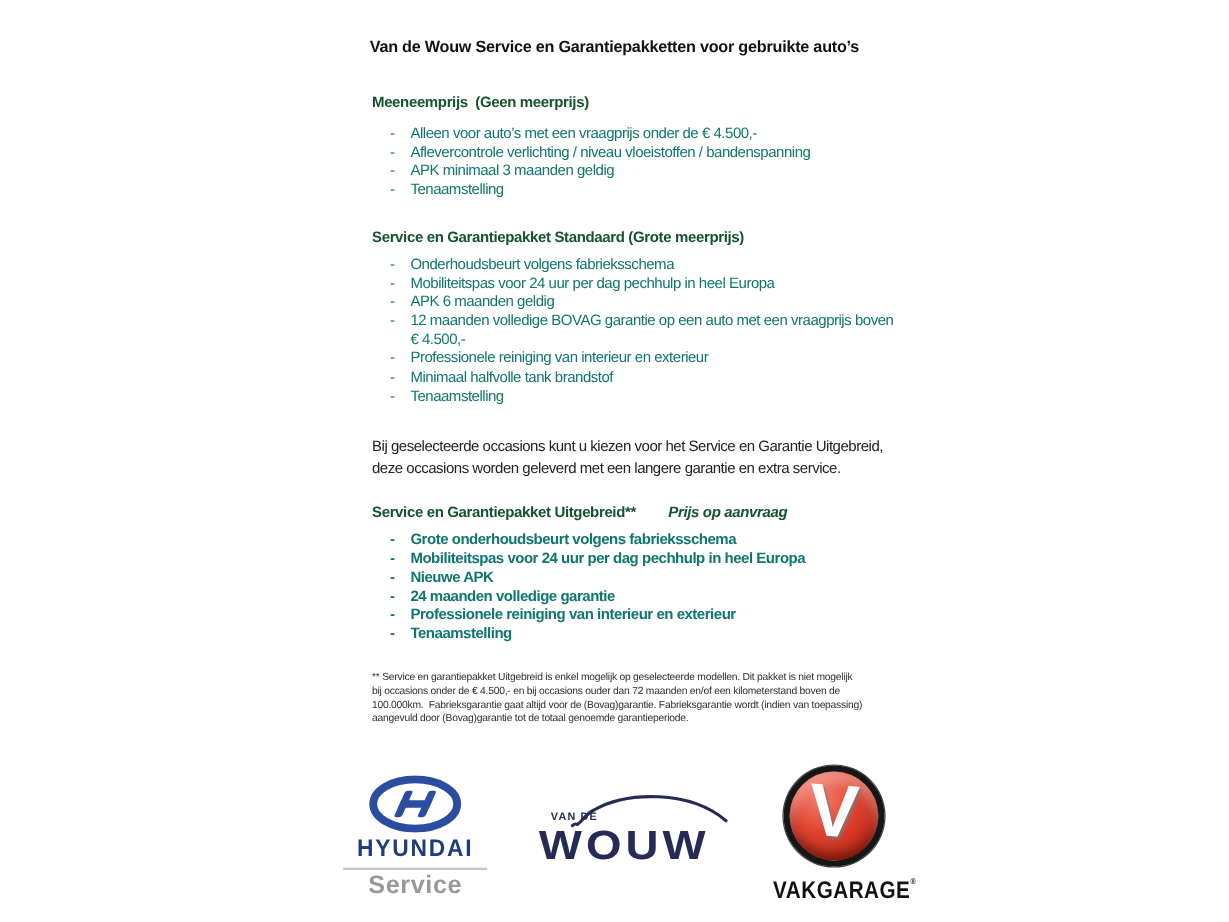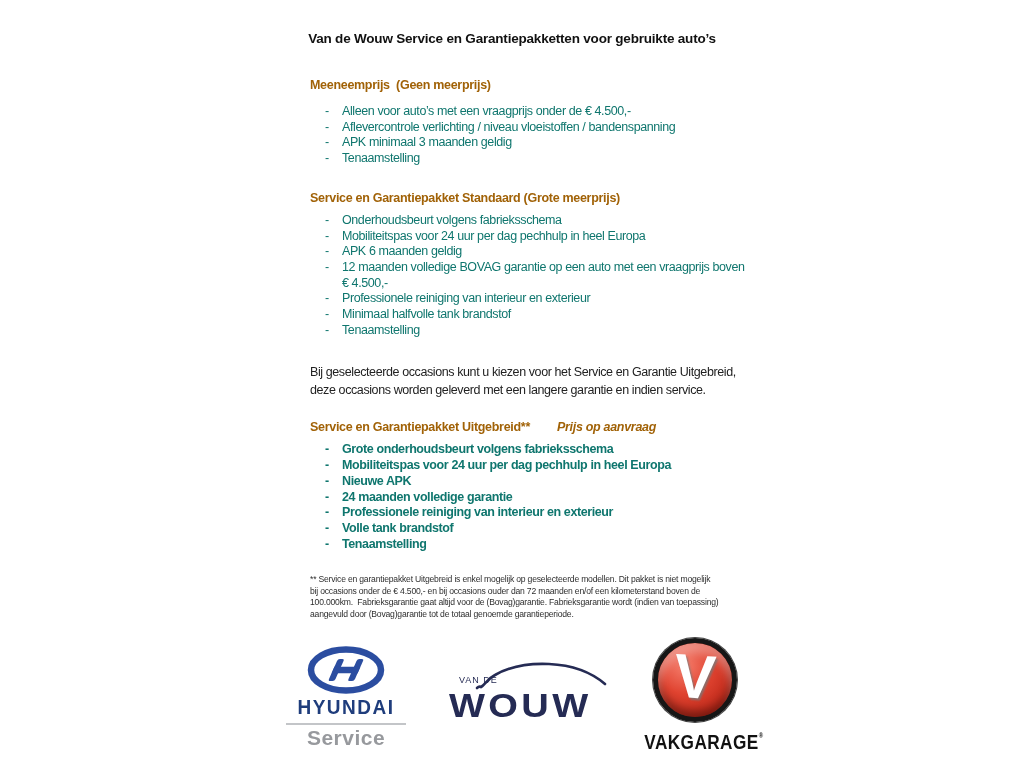--- a/index.html
+++ b/index.html
@@ -6,21 +6,21 @@
   .page{
     position:relative;width:1024px;height:768px;background:#ffffff;overflow:hidden;
     font-family:"Liberation Sans",sans-serif;color:#1f1f1f;
   }
   .doc-title{
     position:absolute;top:31px;left:0;width:1024px;text-align:center;
     font-size:13.5px;font-weight:bold;color:#111;letter-spacing:-0.2px;white-space:pre-wrap;
   }
   .col{position:absolute;left:310px;top:75px;width:540px;}
   .sec-heading{
-    margin:0;font-size:12.5px;font-weight:bold;color:#a16207;
+    margin:0;font-size:12.5px;font-weight:bold;color:#14532d;
     letter-spacing:-0.3px;white-space:pre-wrap;line-height:16px;
   }
   .sec-heading .price-note{margin-left:27px;font-style:italic;}
   .h1{padding-top:2px;}
   .bullets{
     list-style:none;margin:11px 0 0 0;padding:0;width:520px;
     font-size:12.5px;letter-spacing:-0.4px;line-height:15.7px;color:#0f766e;
   }
   .bullets li{position:relative;padding-left:32px;white-space:pre-wrap;}
   .bullets li::before{content:"-";position:absolute;left:15px;top:0;}
@@ -46,21 +46,21 @@
   }
   .hyundai-rule{height:2px;background:#c3c5c8;margin-top:4px;}
   .hyundai-service{
     font-size:21px;font-weight:bold;color:#97999d;margin-top:1px;letter-spacing:0.5px;
   }
 
   
   .wouw-logo{position:absolute;left:447px;top:662px;width:164px;height:70px;}
   .wouw-car{position:absolute;left:28px;top:0px;}
   .wouw-vande{
-    position:absolute;left:12px;top:13px;font-size:9px;font-weight:normal;
+    position:absolute;left:12px;top:13px;font-size:9px;font-weight:bold;
     color:#252b54;letter-spacing:1px;
   }
   .wouw-word{
     position:absolute;left:2px;top:24px;font-size:34px;font-weight:bold;color:#252b54;
     letter-spacing:3px;transform:scaleX(1.12);transform-origin:left center;
   }
 
   
   .vak-logo{position:absolute;left:636px;top:638px;width:118px;text-align:center;}
   .vak-badge{
@@ -104,30 +104,29 @@
       <li>Mobiliteitspas voor 24 uur per dag pechhulp in heel Europa</li>
       <li>APK 6 maanden geldig</li>
       <li>12 maanden volledige BOVAG garantie op een auto met een vraagprijs boven
 € 4.500,-</li>
       <li>Professionele reiniging van interieur en exterieur</li>
       <li>Minimaal halfvolle tank brandstof</li>
       <li>Tenaamstelling</li>
     </ul>
 
     <p class="intro">Bij geselecteerde occasions kunt u kiezen voor het Service en Garantie Uitgebreid,
-deze occasions worden geleverd met een langere garantie en indien service.</p>
+deze occasions worden geleverd met een langere garantie en extra service.</p>
 
     <h2 class="sec-heading h3"><span>Service en Garantiepakket Uitgebreid**</span><span class="price-note">Prijs op aanvraag</span></h2>
     <ul class="bullets b3">
       <li>Grote onderhoudsbeurt volgens fabrieksschema</li>
       <li>Mobiliteitspas voor 24 uur per dag pechhulp in heel Europa</li>
       <li>Nieuwe APK</li>
       <li>24 maanden volledige garantie</li>
       <li>Professionele reiniging van interieur en exterieur</li>
-      <li>Volle tank brandstof</li>
       <li>Tenaamstelling</li>
     </ul>
 
     <p class="footnote">** Service en garantiepakket Uitgebreid is enkel mogelijk op geselecteerde modellen. Dit pakket is niet mogelijk
 bij occasions onder de € 4.500,- en bij occasions ouder dan 72 maanden en/of een kilometerstand boven de
 100.000km.  Fabrieksgarantie gaat altijd voor de (Bovag)garantie. Fabrieksgarantie wordt (indien van toepassing)
 aangevuld door (Bovag)garantie tot de totaal genoemde garantieperiode.</p>
 
   </div>
 

